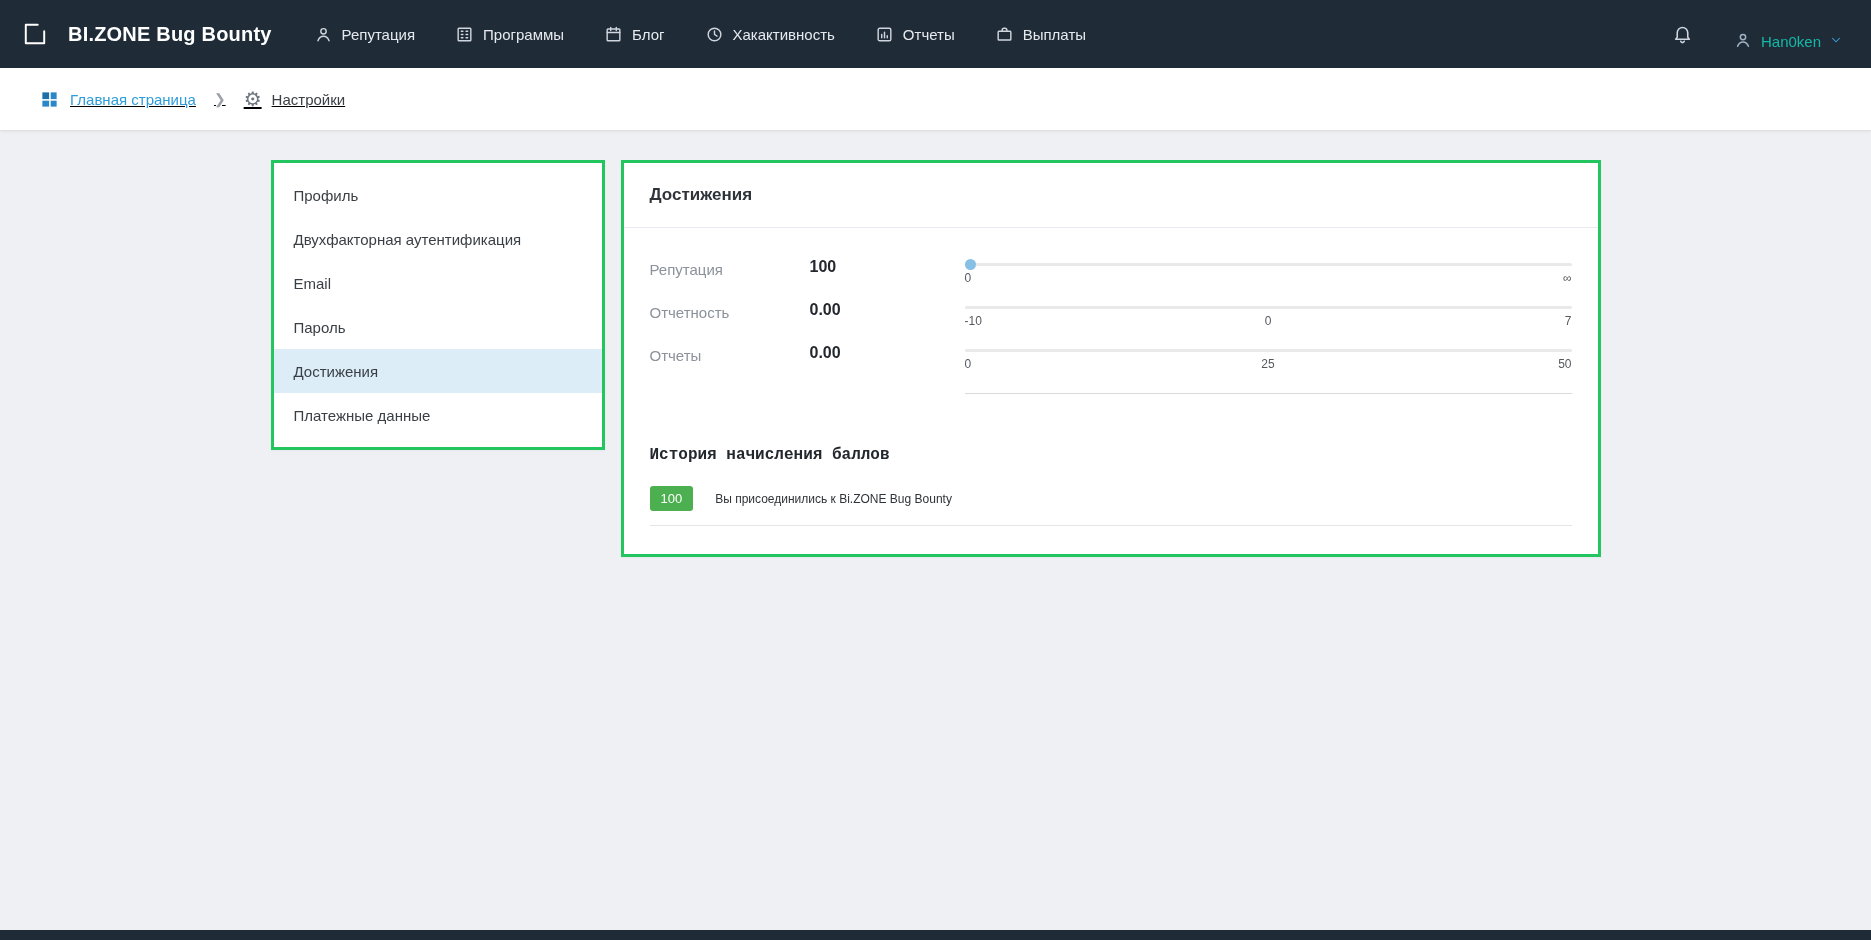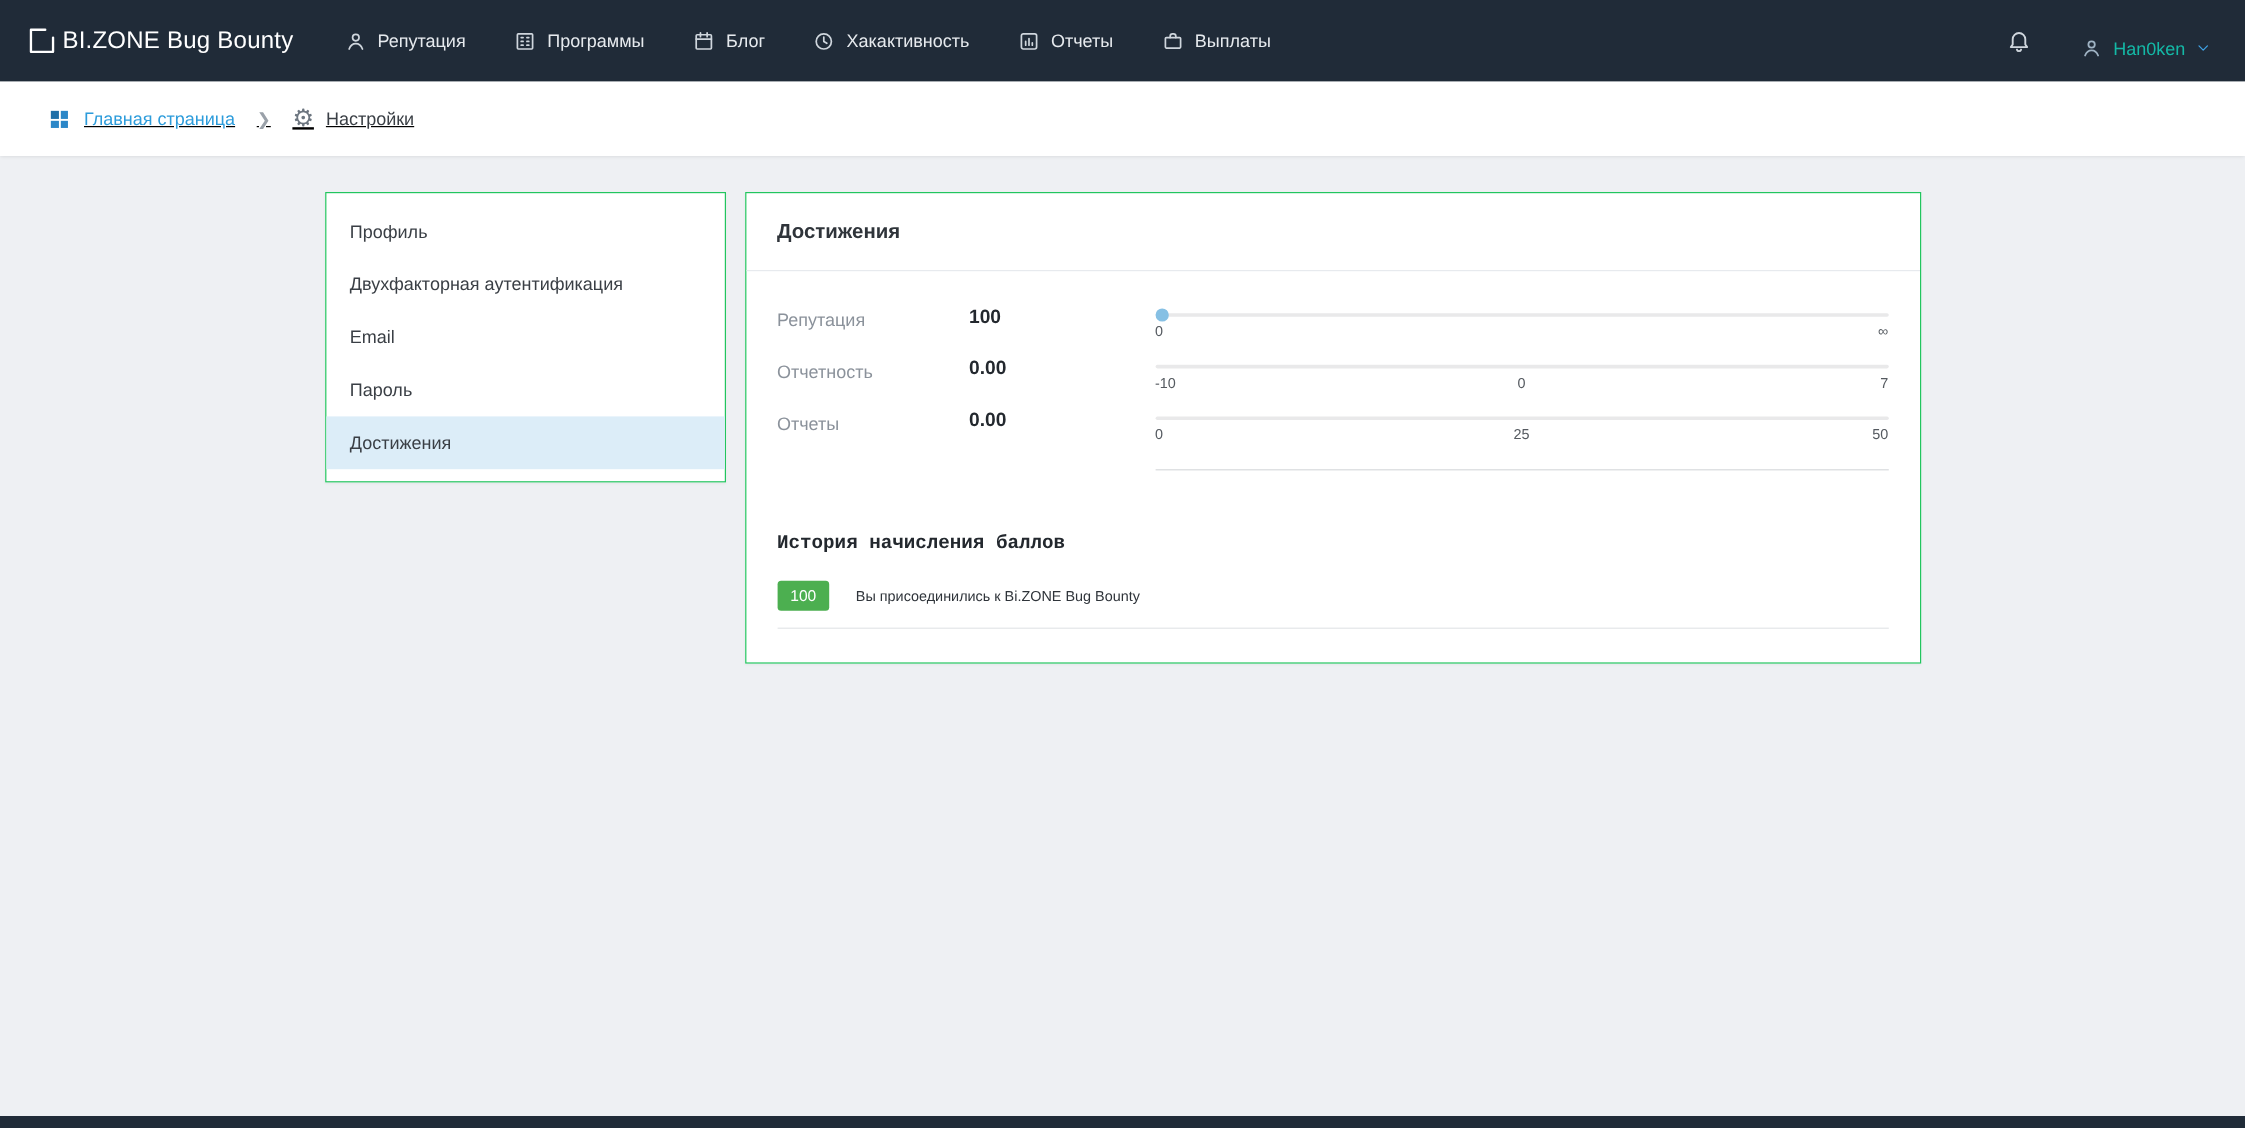--- a/index.html
+++ b/index.html
@@ -12,22 +12,22 @@
     overflow:hidden;
   }
 
   
   .navbar {
     height:68px; background:#202b38;
     display:flex; align-items:center;
     padding:0 28px 0 22px;
   }
   .brand {
-    display:flex; align-items:center; gap:4px;
-    color:#ffffff; font-size:20px; font-weight:400;
+    display:flex; align-items:center; gap:20px;
+    color:#ffffff; font-size:20px; font-weight:700;
     letter-spacing:.2px; cursor:pointer; white-space:nowrap;
   }
   .brand-logo { display:flex; }
   .nav-items { display:flex; align-items:center; gap:40px; margin-left:42px; }
   .nav-item {
     display:flex; align-items:center; gap:9px;
     color:#e6eaee; font-size:15px; cursor:pointer; white-space:nowrap;
   }
   .nav-item svg { width:19px; height:19px; stroke:#cfd6dd; }
   .nav-right { margin-left:auto; display:flex; align-items:center; gap:40px; }
@@ -59,21 +59,21 @@
   }
   .gear-glyph { font-size:20px; color:#6d7680; line-height:1; }
 
   
   .content {
     width:1330px; margin:30px auto 0;
     display:flex; gap:16px; align-items:flex-start;
   }
   .card {
     background:#ffffff;
-    border:1px solid #22c55e;
+    border:3px solid #22c55e;
     box-shadow:0 1px 2px rgba(0,0,0,.04);
   }
 
   .settings-card { width:334px; padding:10px 0; }
   .menu-item {
     height:44px; display:flex; align-items:center;
     padding:0 20px; font-size:15px; color:#3a3f45; cursor:pointer;
   }
   .menu-item.active { background:#dcedf8; }
 
@@ -233,20 +233,23 @@
     </div>
     <div class="menu-item">
       <span>Email</span>
     </div>
     <div class="menu-item">
       <span>Пароль</span>
     </div>
     <div class="menu-item active">
       <span>Достижения</span>
     </div>
+    <div class="menu-item">
+      <span>Платежные данные</span>
+    </div>
   </aside>
 
   <section class="card achievements-card">
     <header class="card-header">Достижения</header>
 
     <div class="metrics">
 
       <div class="metric-row has-handle">
         <span class="metric-label">Репутация</span>
         <span class="metric-value">100</span>

